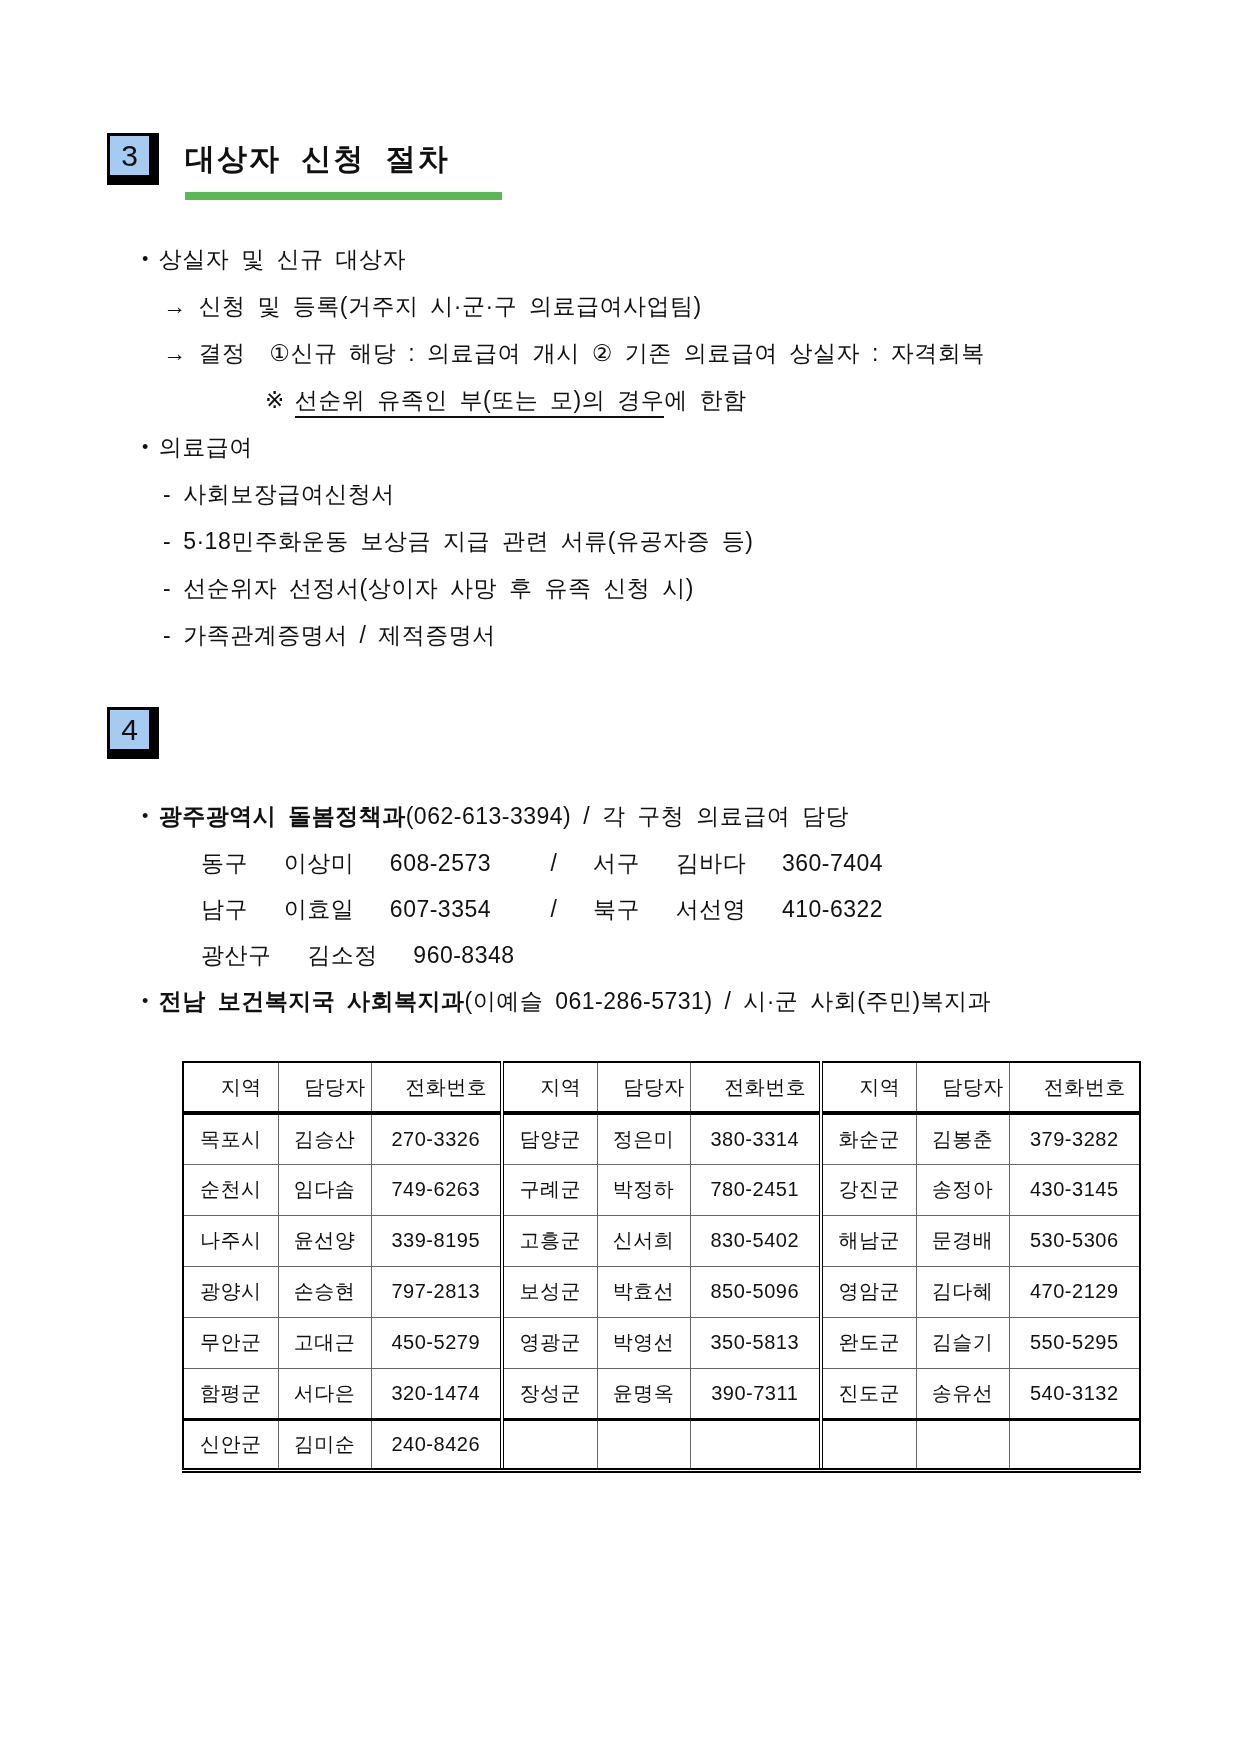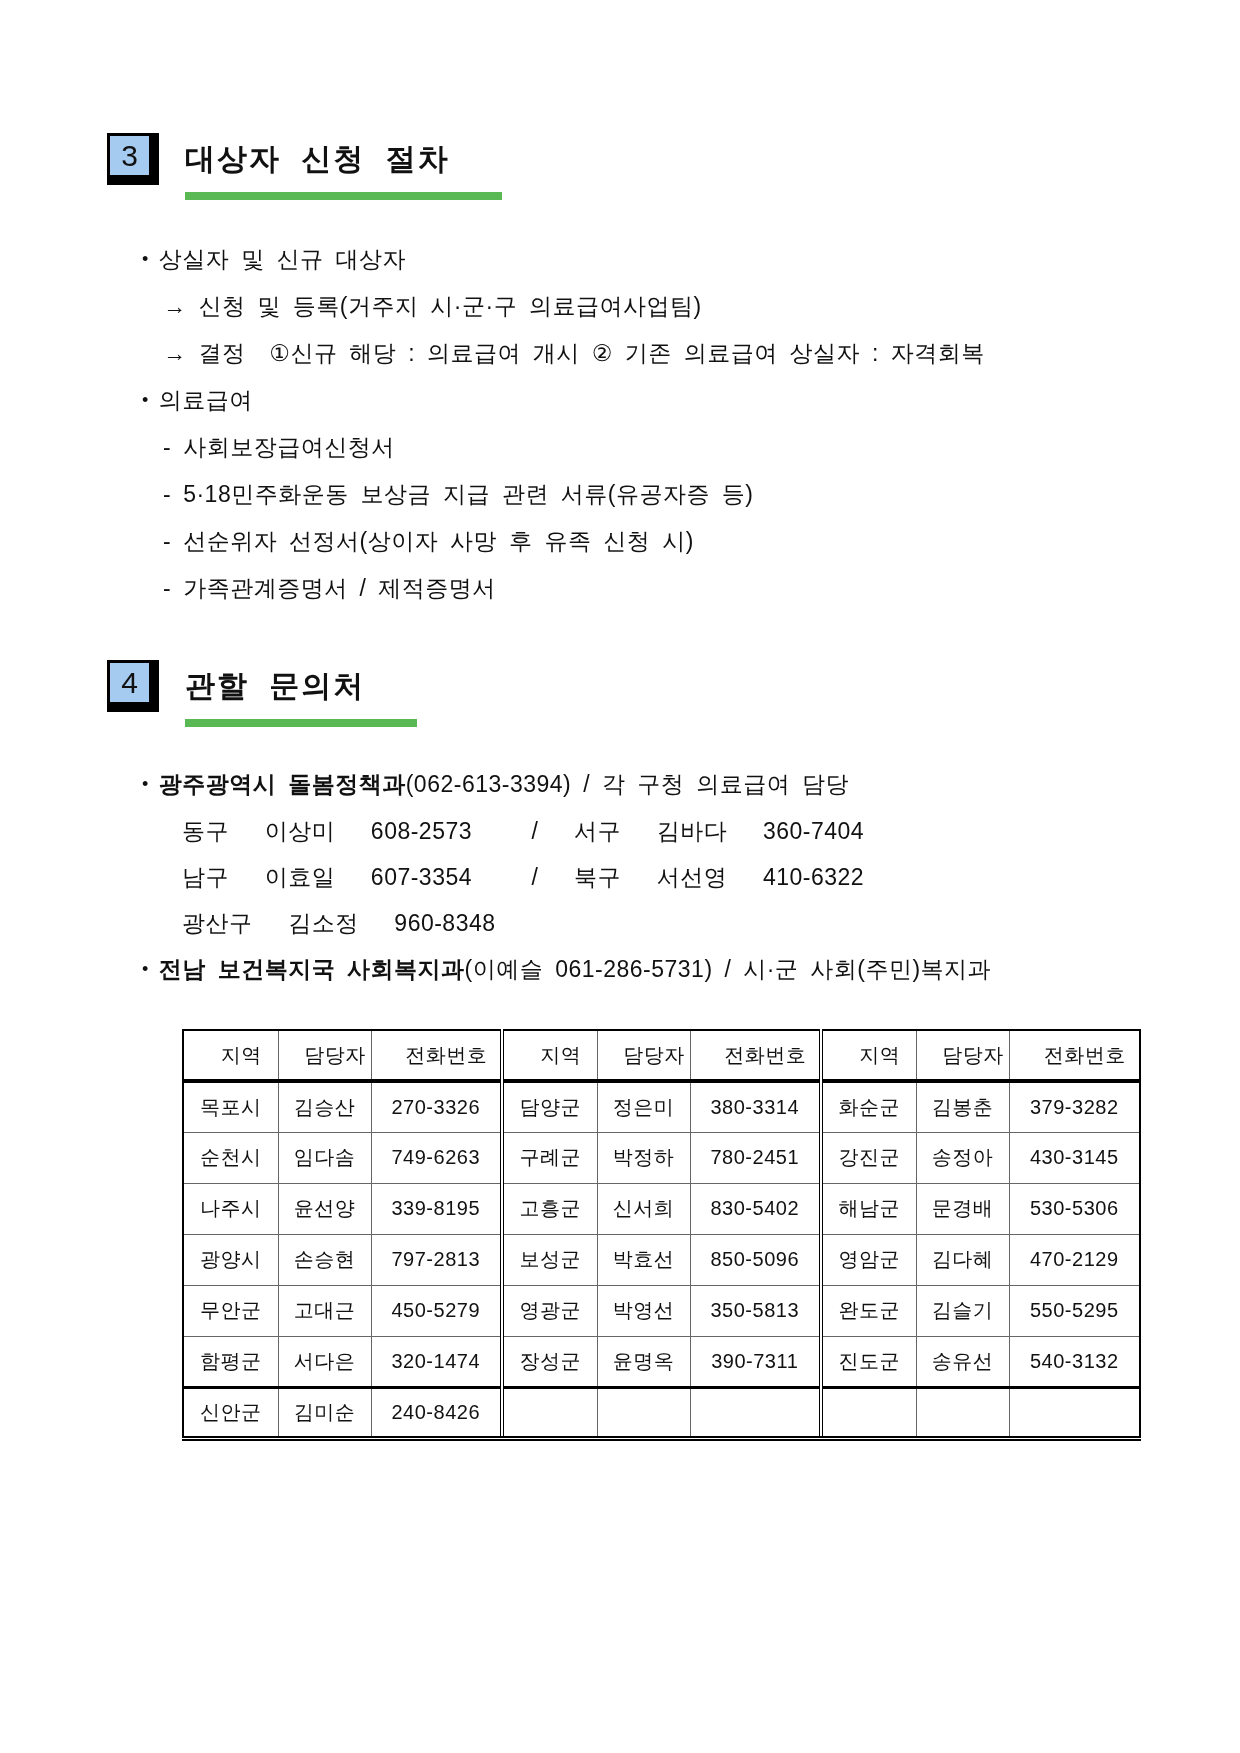--- a/index.html
+++ b/index.html
@@ -29,21 +29,21 @@
   .line{line-height:47px;white-space:pre;font-size:23px;letter-spacing:0.5px;word-spacing:5px;}
   .bullet-line{margin-left:35px;}
   .bullet-line .b{font-size:18px;margin-right:10px;vertical-align:2px;}
   .arrow-line{margin-left:56px;}
   .arrow-line .ar{margin-right:12px;}
   .note-line{margin-left:158px;}
   .note-line .marker{margin-right:10px;}
   .u{border-bottom:2px solid var(--ink);padding-bottom:3px;}
   .dash-line{margin-left:56px;}
   .dash-line .d{margin-right:12px;}
-  .contact-line{margin-left:75px;line-height:46px;}
+  .contact-line{margin-left:94px;line-height:46px;}
   .dept .bold{font-weight:bold;}
   .sec3-body{margin-top:36px;}
   .sec4{margin-top:48px;}
   .sec4-body{margin-top:34px;}
   
   table.contact-table{
     border-collapse:collapse;table-layout:fixed;width:943px;
     margin:36px 0 0 75px;
     border:2px solid #000;border-bottom:5px double #000;
   }
@@ -71,36 +71,36 @@
       <span class="sec-title">대상자 신청 절차</span>
     </div>
 
     <div class="sec3-body">
       <div class="line bullet-line"><span class="b">•</span><span>상실자 및 신규 대상자</span></div>
 
       <div class="line arrow-line"><span class="ar">→</span><span>신청 및 등록(거주지 시·군·구 의료급여사업팀)</span></div>
 
       <div class="line arrow-line"><span class="ar">→</span><span>결정  ①신규 해당 : 의료급여 개시 ② 기존 의료급여 상실자 : 자격회복</span></div>
 
+      <div class="line note-line"><span class="marker">※</span><span class="u">선순위 유족인 부(또는 모)의 경우</span><span>에 한함</span></div>
 
       <div class="line bullet-line"><span class="b">•</span><span>의료급여</span></div>
 
       <div class="line dash-line"><span class="d">-</span><span>사회보장급여신청서</span></div>
       <div class="line dash-line"><span class="d">-</span><span>5·18민주화운동 보상금 지급 관련 서류(유공자증 등)</span></div>
       <div class="line dash-line"><span class="d">-</span><span>선순위자 선정서(상이자 사망 후 유족 신청 시)</span></div>
       <div class="line dash-line"><span class="d">-</span><span>가족관계증명서 / 제적증명서</span></div>
     </div>
   </section>
 
   <section class="sec4">
     <div class="sec-header">
       <div class="num-box">
         <span>4</span>
       </div>
-      <span class="sec-title">관할 문의처</span>
     </div>
 
     <div class="sec4-body">
       <div class="line bullet-line dept"><span class="b">•</span><span class="bold">광주광역시 돌봄정책과</span><span>(062-613-3394) / 각 구청 의료급여 담당</span></div>
 
       <div class="line contact-line">동구   이상미   608-2573     /   서구   김바다   360-7404</div>
       <div class="line contact-line">남구   이효일   607-3354     /   북구   서선영   410-6322</div>
       <div class="line contact-line">광산구   김소정   960-8348</div>
 
       <div class="line bullet-line dept"><span class="b">•</span><span class="bold">전남 보건복지국 사회복지과</span><span>(이예슬 061-286-5731) / 시·군 사회(주민)복지과</span></div>

